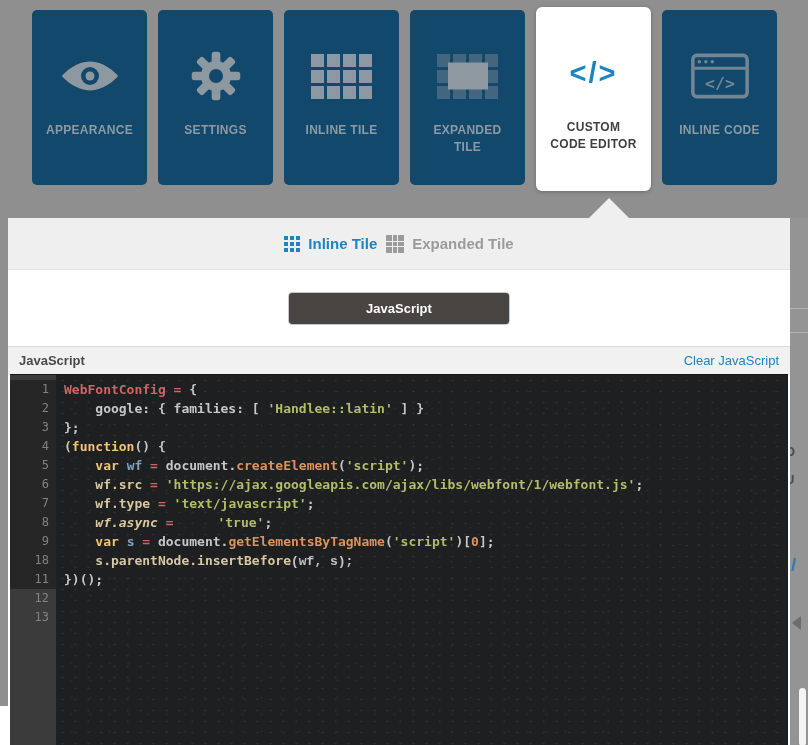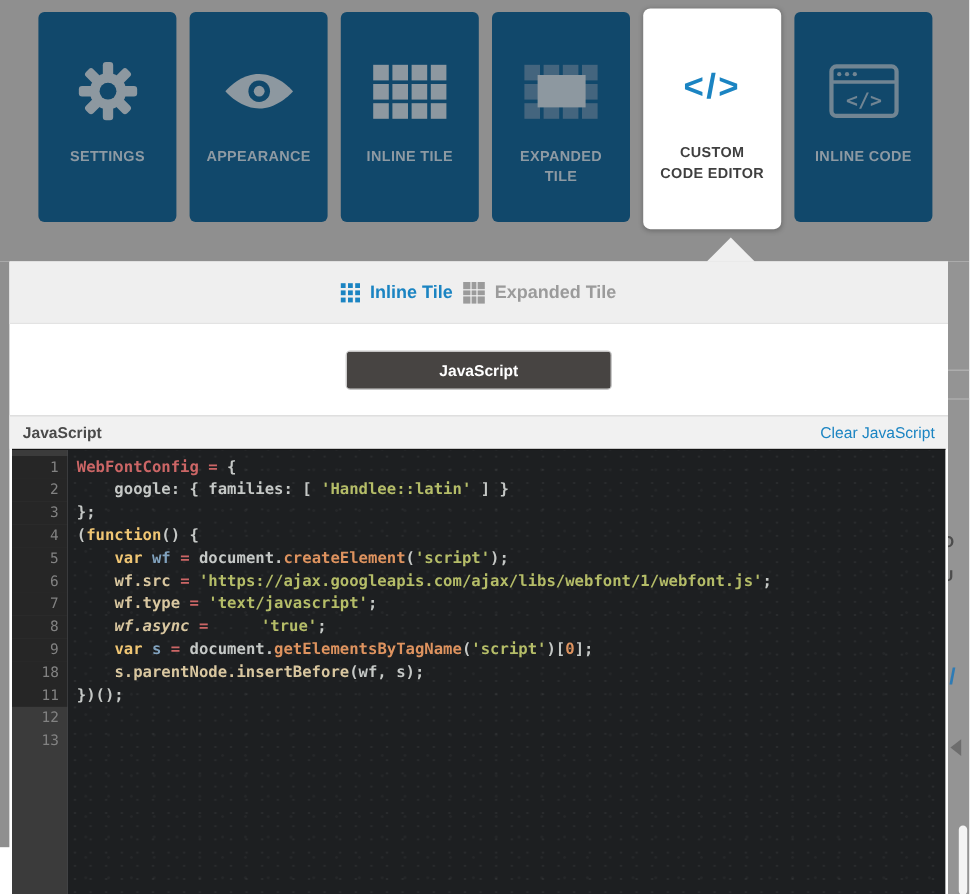--- a/index.html
+++ b/index.html
@@ -84,43 +84,43 @@
 <body>
 
 <div id="stage">
 
   <div class="backdrop-top"></div>
   <div class="backdrop-left"></div>
 
   <div class="tabs-row">
     <div class="tile-tab">
       <div class="tile-icon-area">
+        <svg width="60" height="38" viewBox="0 0 100 60">
+          <path d="M50 6 C28 6 10 22 3 30 C10 38 28 54 50 54 C72 54 90 38 97 30 C90 22 72 6 50 6 Z" fill="#8d98a0"></path>
+          <circle cx="50" cy="30" r="15" fill="#11486b"></circle>
+          <circle cx="50" cy="30" r="7.5" fill="#8d98a0"></circle>
+        </svg>
+      </div>
+      <div class="tile-label">APPEARANCE</div>
+    </div>
+
+    <div class="tile-tab">
+      <div class="tile-icon-area">
         <svg width="54" height="54" viewBox="0 0 100 100">
           <g fill="#8d98a0">
             <rect x="42" y="5" width="16" height="90" rx="5"></rect>
             <rect x="42" y="5" width="16" height="90" rx="5" transform="rotate(45 50 50)"></rect>
             <rect x="42" y="5" width="16" height="90" rx="5" transform="rotate(90 50 50)"></rect>
             <rect x="42" y="5" width="16" height="90" rx="5" transform="rotate(135 50 50)"></rect>
             <circle cx="50" cy="50" r="28"></circle>
           </g>
           <circle cx="50" cy="50" r="13" fill="#11486b"></circle>
         </svg>
       </div>
       <div class="tile-label">SETTINGS</div>
-    </div>
-
-    <div class="tile-tab">
-      <div class="tile-icon-area">
-        <svg width="60" height="38" viewBox="0 0 100 60">
-          <path d="M50 6 C28 6 10 22 3 30 C10 38 28 54 50 54 C72 54 90 38 97 30 C90 22 72 6 50 6 Z" fill="#8d98a0"></path>
-          <circle cx="50" cy="30" r="15" fill="#11486b"></circle>
-          <circle cx="50" cy="30" r="7.5" fill="#8d98a0"></circle>
-        </svg>
-      </div>
-      <div class="tile-label">APPEARANCE</div>
     </div>
 
     <div class="tile-tab">
       <div class="tile-icon-area">
         <div class="grid-icon">
           <span></span>
             <span></span>
             <span></span>
             <span></span>
           <span></span>
@@ -246,21 +246,21 @@
       <div class="codearea" id="codearea">
           <div class="cline"><span style="color: rgb(204, 102, 102);">WebFontConfig</span><span style="color: rgb(197, 200, 198);"> </span><span style="color: rgb(204, 102, 102);">=</span><span style="color: rgb(197, 200, 198);"> {</span></div>
           <div class="cline"><span style="color: rgb(197, 200, 198);">    google: { families: [ </span><span style="color: rgb(181, 189, 104);">'Handlee::latin'</span><span style="color: rgb(197, 200, 198);"> ] }</span></div>
           <div class="cline"><span style="color: rgb(197, 200, 198);">};</span></div>
           <div class="cline"><span style="color: rgb(197, 200, 198);">(</span><span style="color: rgb(240, 198, 116);">function</span><span style="color: rgb(197, 200, 198);">() {</span></div>
           <div class="cline"><span style="color: rgb(197, 200, 198);">    </span><span style="color: rgb(240, 198, 116);">var</span><span style="color: rgb(197, 200, 198);"> </span><span style="color: rgb(129, 162, 190);">wf</span><span style="color: rgb(197, 200, 198);"> </span><span style="color: rgb(204, 102, 102);">=</span><span style="color: rgb(197, 200, 198);"> document.</span><span style="color: rgb(222, 147, 95);">createElement</span><span style="color: rgb(197, 200, 198);">(</span><span style="color: rgb(181, 189, 104);">'script'</span><span style="color: rgb(197, 200, 198);">);</span></div>
           <div class="cline"><span style="color: rgb(197, 200, 198);">    </span><span style="color: rgb(217, 199, 160);">wf.src</span><span style="color: rgb(197, 200, 198);"> </span><span style="color: rgb(204, 102, 102);">=</span><span style="color: rgb(197, 200, 198);"> </span><span style="color: rgb(181, 189, 104);">'https://ajax.googleapis.com/ajax/libs/webfont/1/webfont.js'</span><span style="color: rgb(197, 200, 198);">;</span></div>
           <div class="cline"><span style="color: rgb(197, 200, 198);">    </span><span style="color: rgb(217, 199, 160);">wf.type</span><span style="color: rgb(197, 200, 198);"> </span><span style="color: rgb(204, 102, 102);">=</span><span style="color: rgb(197, 200, 198);"> </span><span style="color: rgb(181, 189, 104);">'text/javascript'</span><span style="color: rgb(197, 200, 198);">;</span></div>
           <div class="cline"><span style="color: rgb(197, 200, 198);">    </span><span style="color: rgb(217, 199, 160); font-style: italic;">wf.async</span><span style="color: rgb(197, 200, 198);"> </span><span style="color: rgb(204, 102, 102);">=</span><span style="color: rgb(197, 200, 198);"> </span><span style="color: rgb(181, 189, 104); margin-left: 36px;">'true'</span><span style="color: rgb(197, 200, 198);">;</span></div>
           <div class="cline"><span style="color: rgb(197, 200, 198);">    </span><span style="color: rgb(240, 198, 116);">var</span><span style="color: rgb(197, 200, 198);"> </span><span style="color: rgb(129, 162, 190);">s</span><span style="color: rgb(197, 200, 198);"> </span><span style="color: rgb(204, 102, 102);">=</span><span style="color: rgb(197, 200, 198);"> document.</span><span style="color: rgb(222, 147, 95);">getElementsByTagName</span><span style="color: rgb(197, 200, 198);">(</span><span style="color: rgb(181, 189, 104);">'script'</span><span style="color: rgb(197, 200, 198);">)[</span><span style="color: rgb(222, 147, 95);">0</span><span style="color: rgb(197, 200, 198);">];</span></div>
-          <div class="cline"><span style="color: rgb(197, 200, 198);">    </span><span style="color: rgb(217, 199, 160);">s.parentNode.insertBefore</span><span style="color: rgb(197, 200, 198);">(wf, s);</span></div>
+          <div class="cline"><span style="color: rgb(197, 200, 198);">    </span><span style="color: rgb(217, 199, 160);">s.parentNode.insertBefore</span><span style="color: rgb(197, 200, 198); font-family: Liberation Mono, monospace;">(wf, s);</span></div>
           <div class="cline"><span style="color: rgb(197, 200, 198);">})();</span></div>
           <div class="cline"></div>
           <div class="cline"></div>
         </div>
     </div>
 
   </div>
 
   <div class="backdrop-right">
     <div class="edge-line" style="top:90px"></div>

